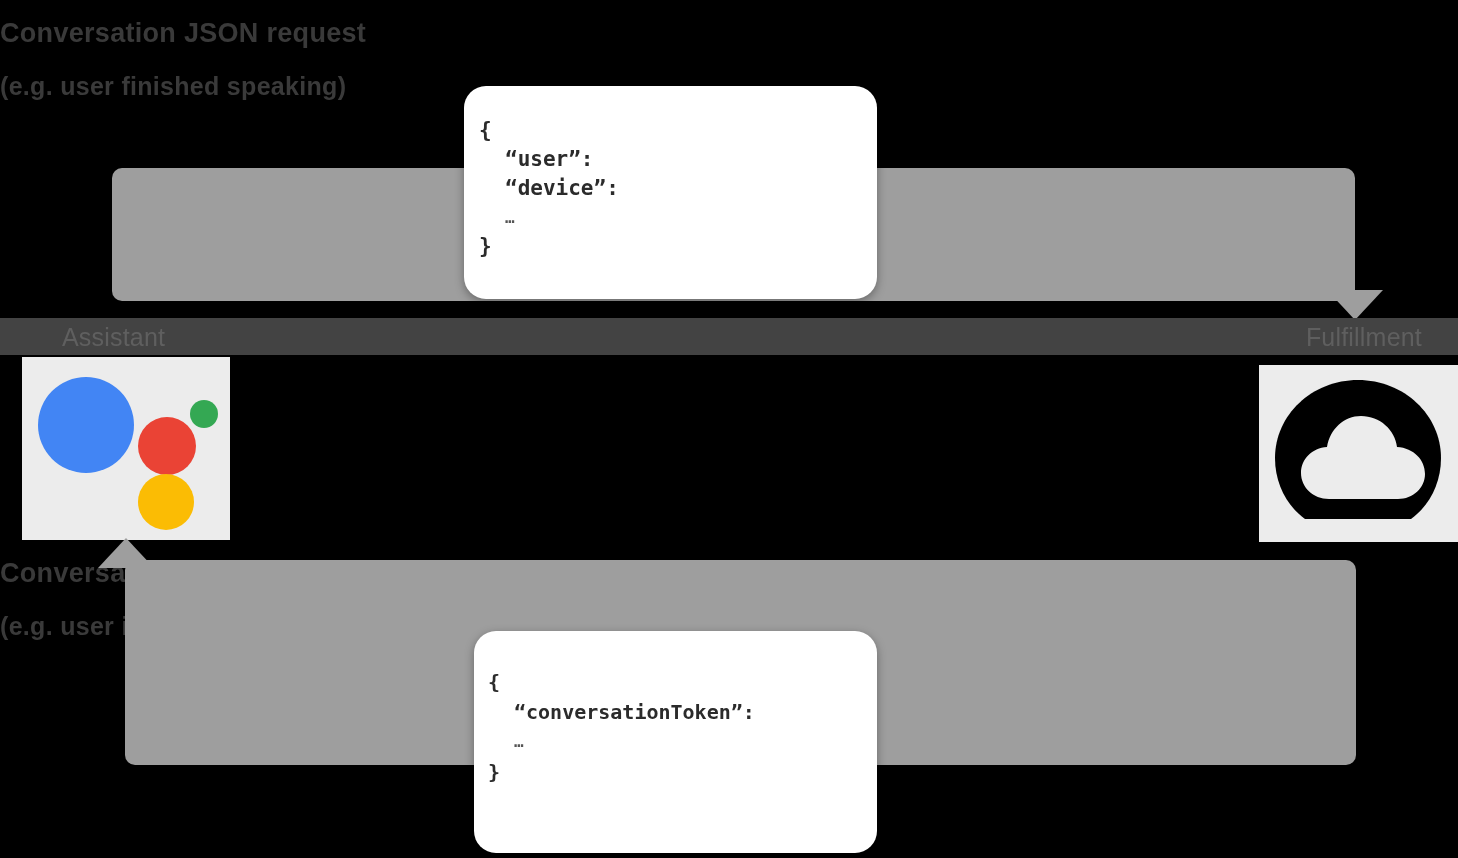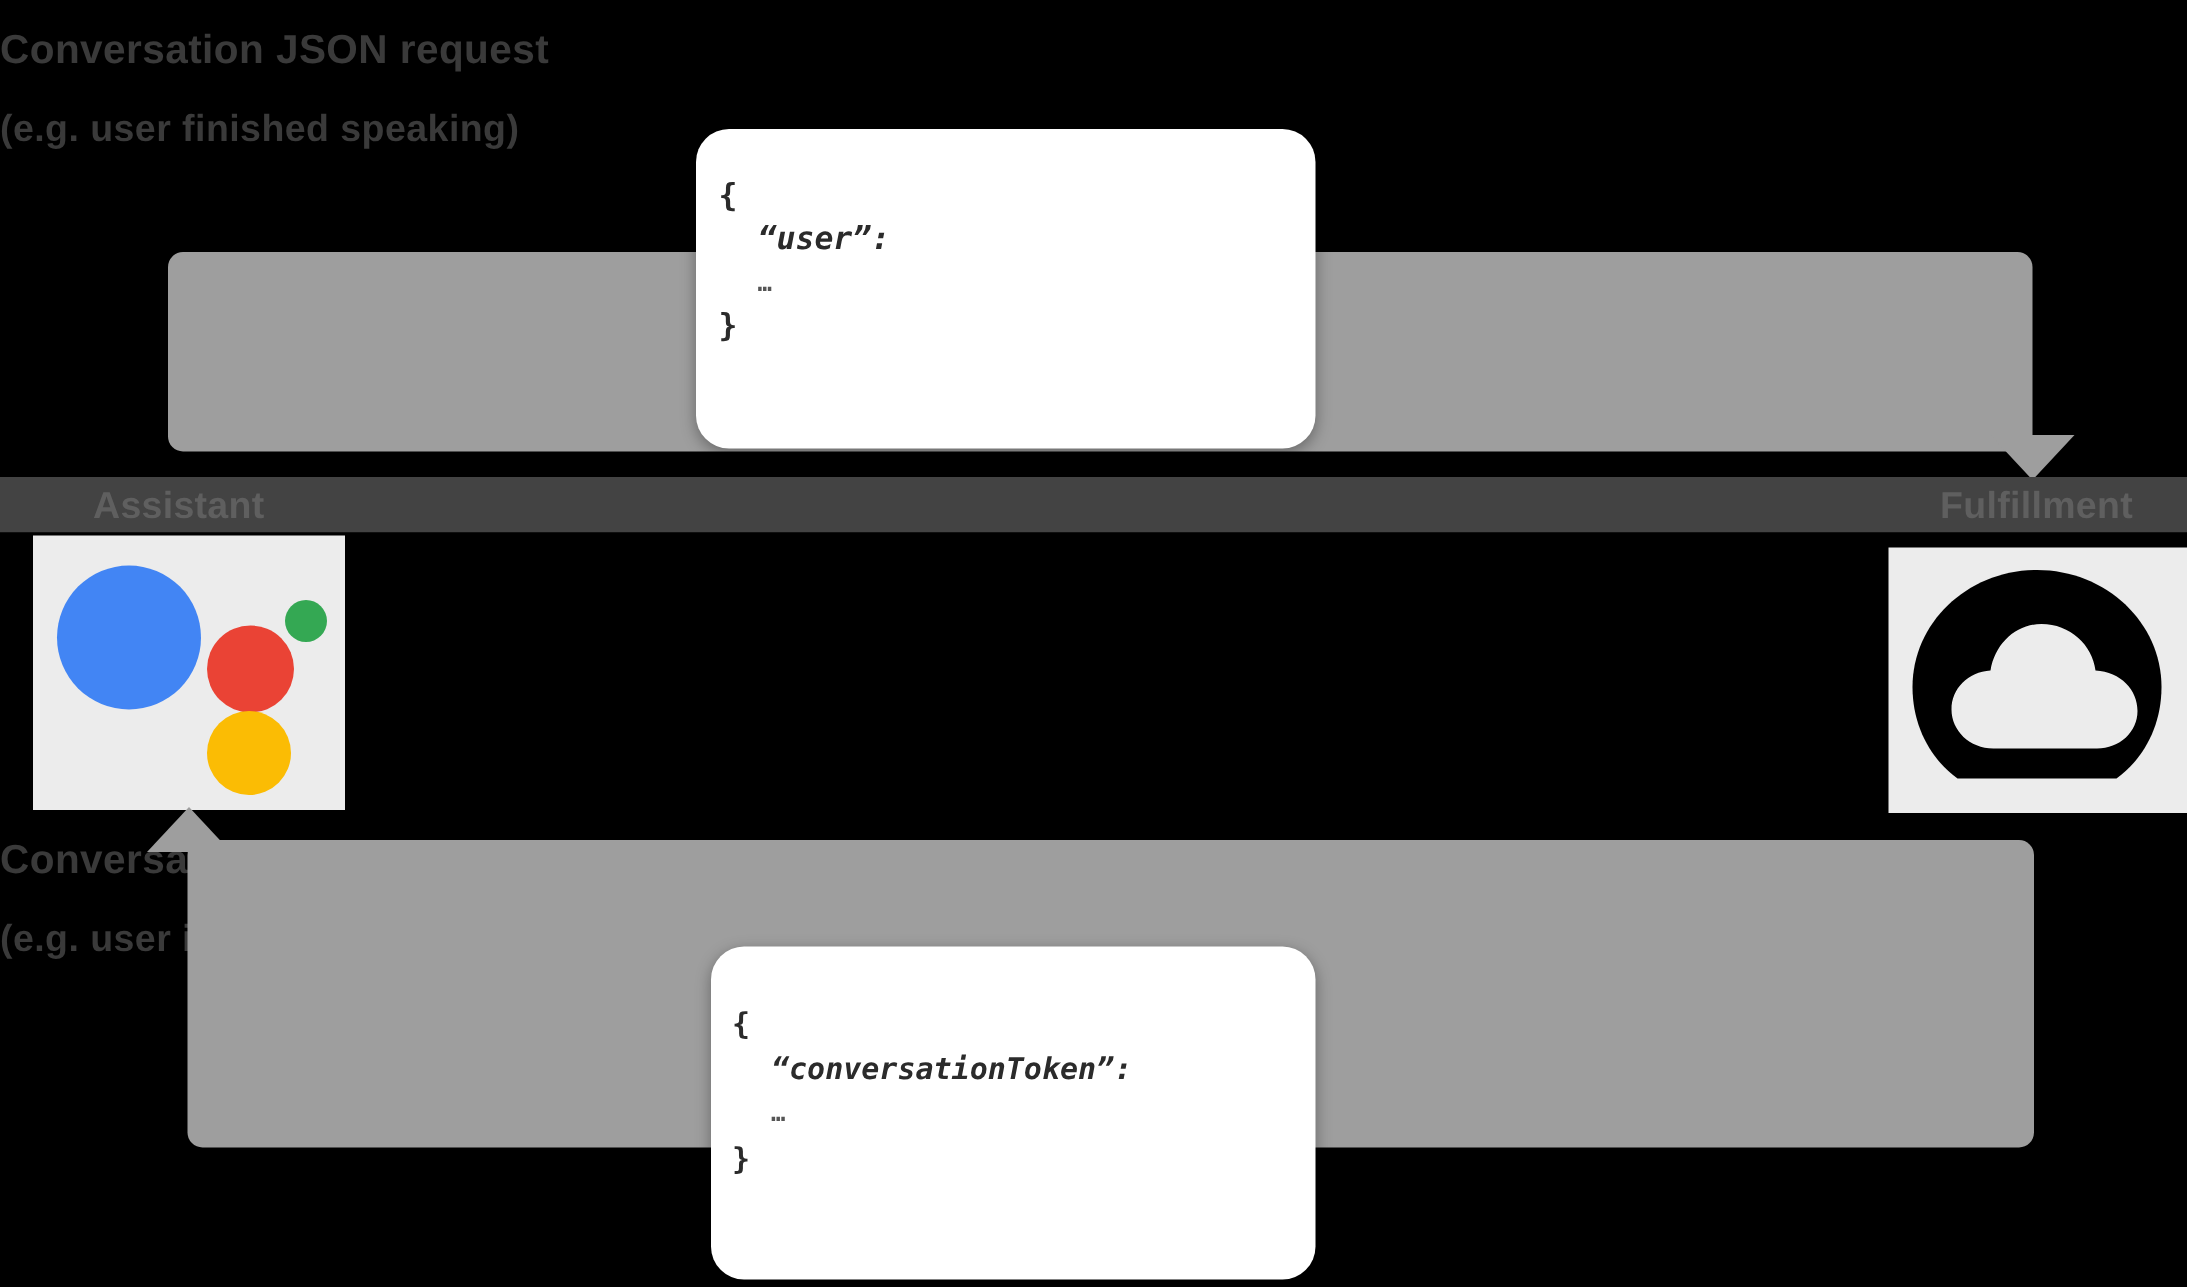--- a/index.html
+++ b/index.html
@@ -38,21 +38,21 @@
     background:#434343;
   }
   .band-row{
     position:absolute;left:0;top:355px;width:1458px;height:190px;
     background:#000;
   }
 
   
   .band-label{
     position:absolute;top:319px;height:36px;line-height:36px;
-    color:#5f5f5f;font-size:25px;font-weight:700;letter-spacing:.2px;
+    color:#5f5f5f;font-size:25px;font-weight:400;letter-spacing:.2px;
     white-space:nowrap;
   }
   .band-label.left{left:62px;}
   .band-label.right{right:36px;}
 
   
   .tile{
     position:absolute;background:#ececec;
   }
   .tile-assistant{left:22px;top:357px;width:208px;height:183px;}
@@ -85,39 +85,39 @@
     font-family:"DejaVu Sans Mono","Liberation Mono",monospace;
     color:#2b2b2b;
   }
   .card-top{left:464px;top:86px;width:413px;height:213px;}
   .card-bottom{left:474px;top:631px;width:403px;height:222px;}
   .card .code{
     position:absolute;left:15px;top:30px;right:10px;
     font-size:21px;line-height:29px;font-weight:700;white-space:pre;
   }
   .card-bottom .code{left:14px;top:36px;font-size:20px;line-height:30px;}
-  .code .ind{padding-left:26px;display:block;font-style:italic;}
+  .code .ind{padding-left:26px;display:block;}
   .code .ell{padding-left:26px;display:block;font-size:16px;color:#555;}
 </style>
 </head>
 <body>
 
 <div class="stage">
 
   <div class="flow-title title-top">
     <div class="t1">Conversation JSON request</div>
     <div class="t2">(e.g. user finished speaking)</div>
   </div>
 
   <div class="arrow-top"></div>
   <div class="arrow-top-head"></div>
 
   <div class="card card-top">
     <div class="code"><span>{</span>
-<span class="ind">“user”:</span><span class="ell">…</span><span>}</span></div>
+<span class="ind">“user”:</span><span class="ind">“device”:</span><span class="ell">…</span><span>}</span></div>
   </div>
 
   <div class="band"></div>
   <div class="band-row"></div>
   <div class="band-label left">Assistant</div>
   <div class="band-label right">Fulfillment</div>
 
   <div class="tile tile-assistant"></div>
   <div class="dot d-blue"></div>
   <div class="dot d-red"></div>

